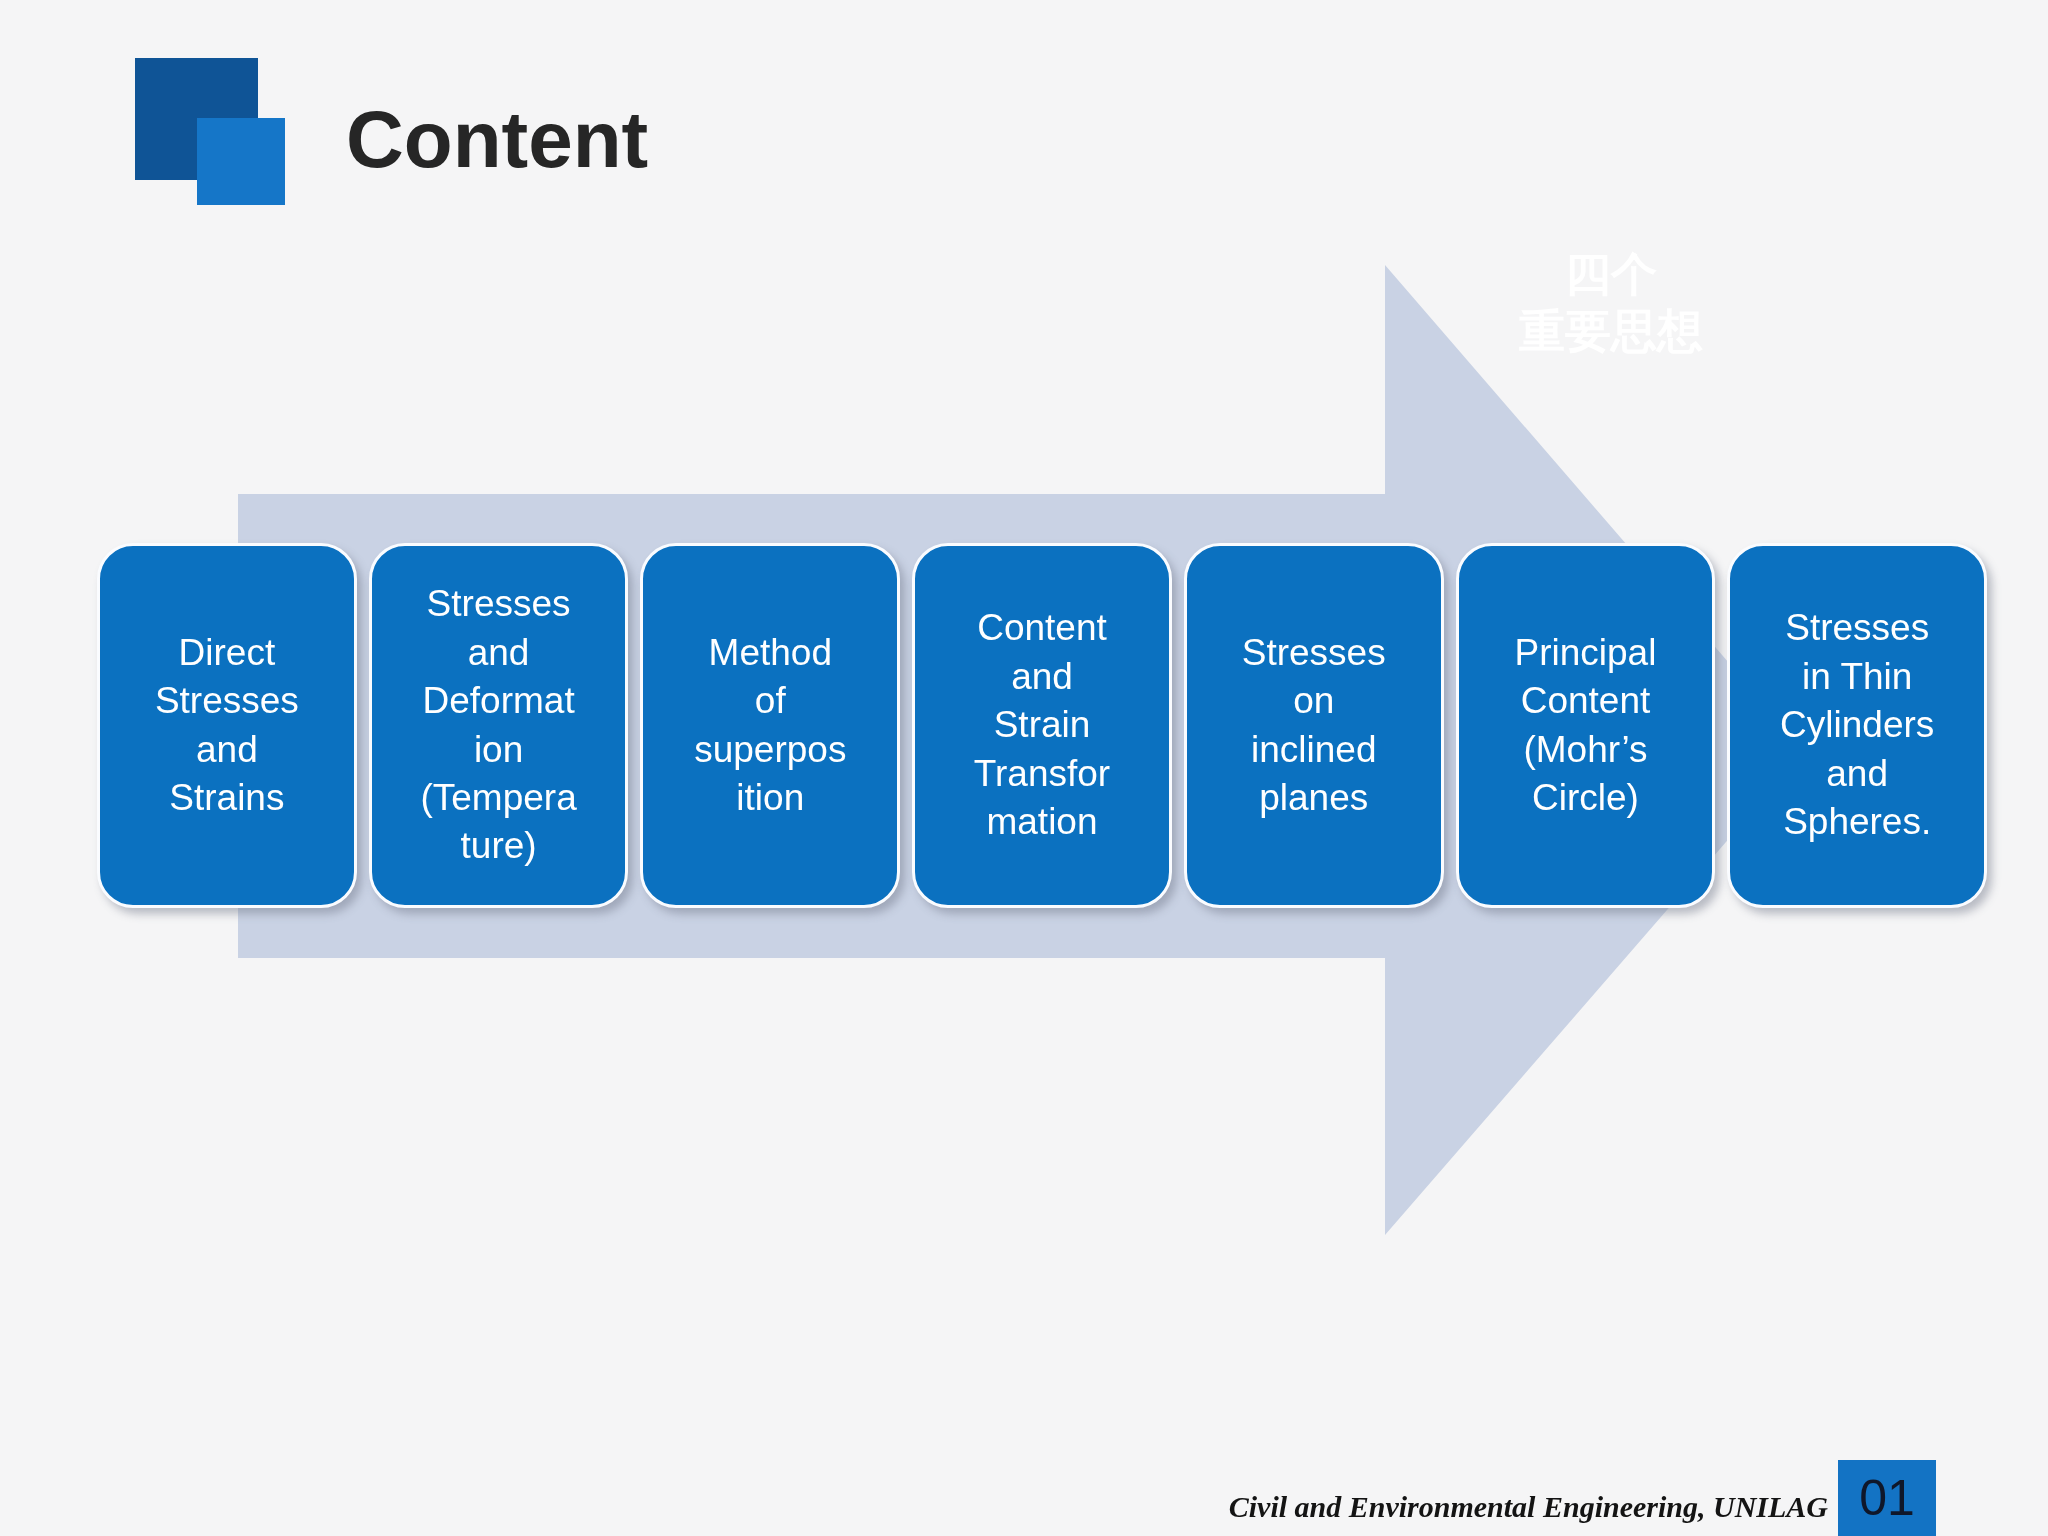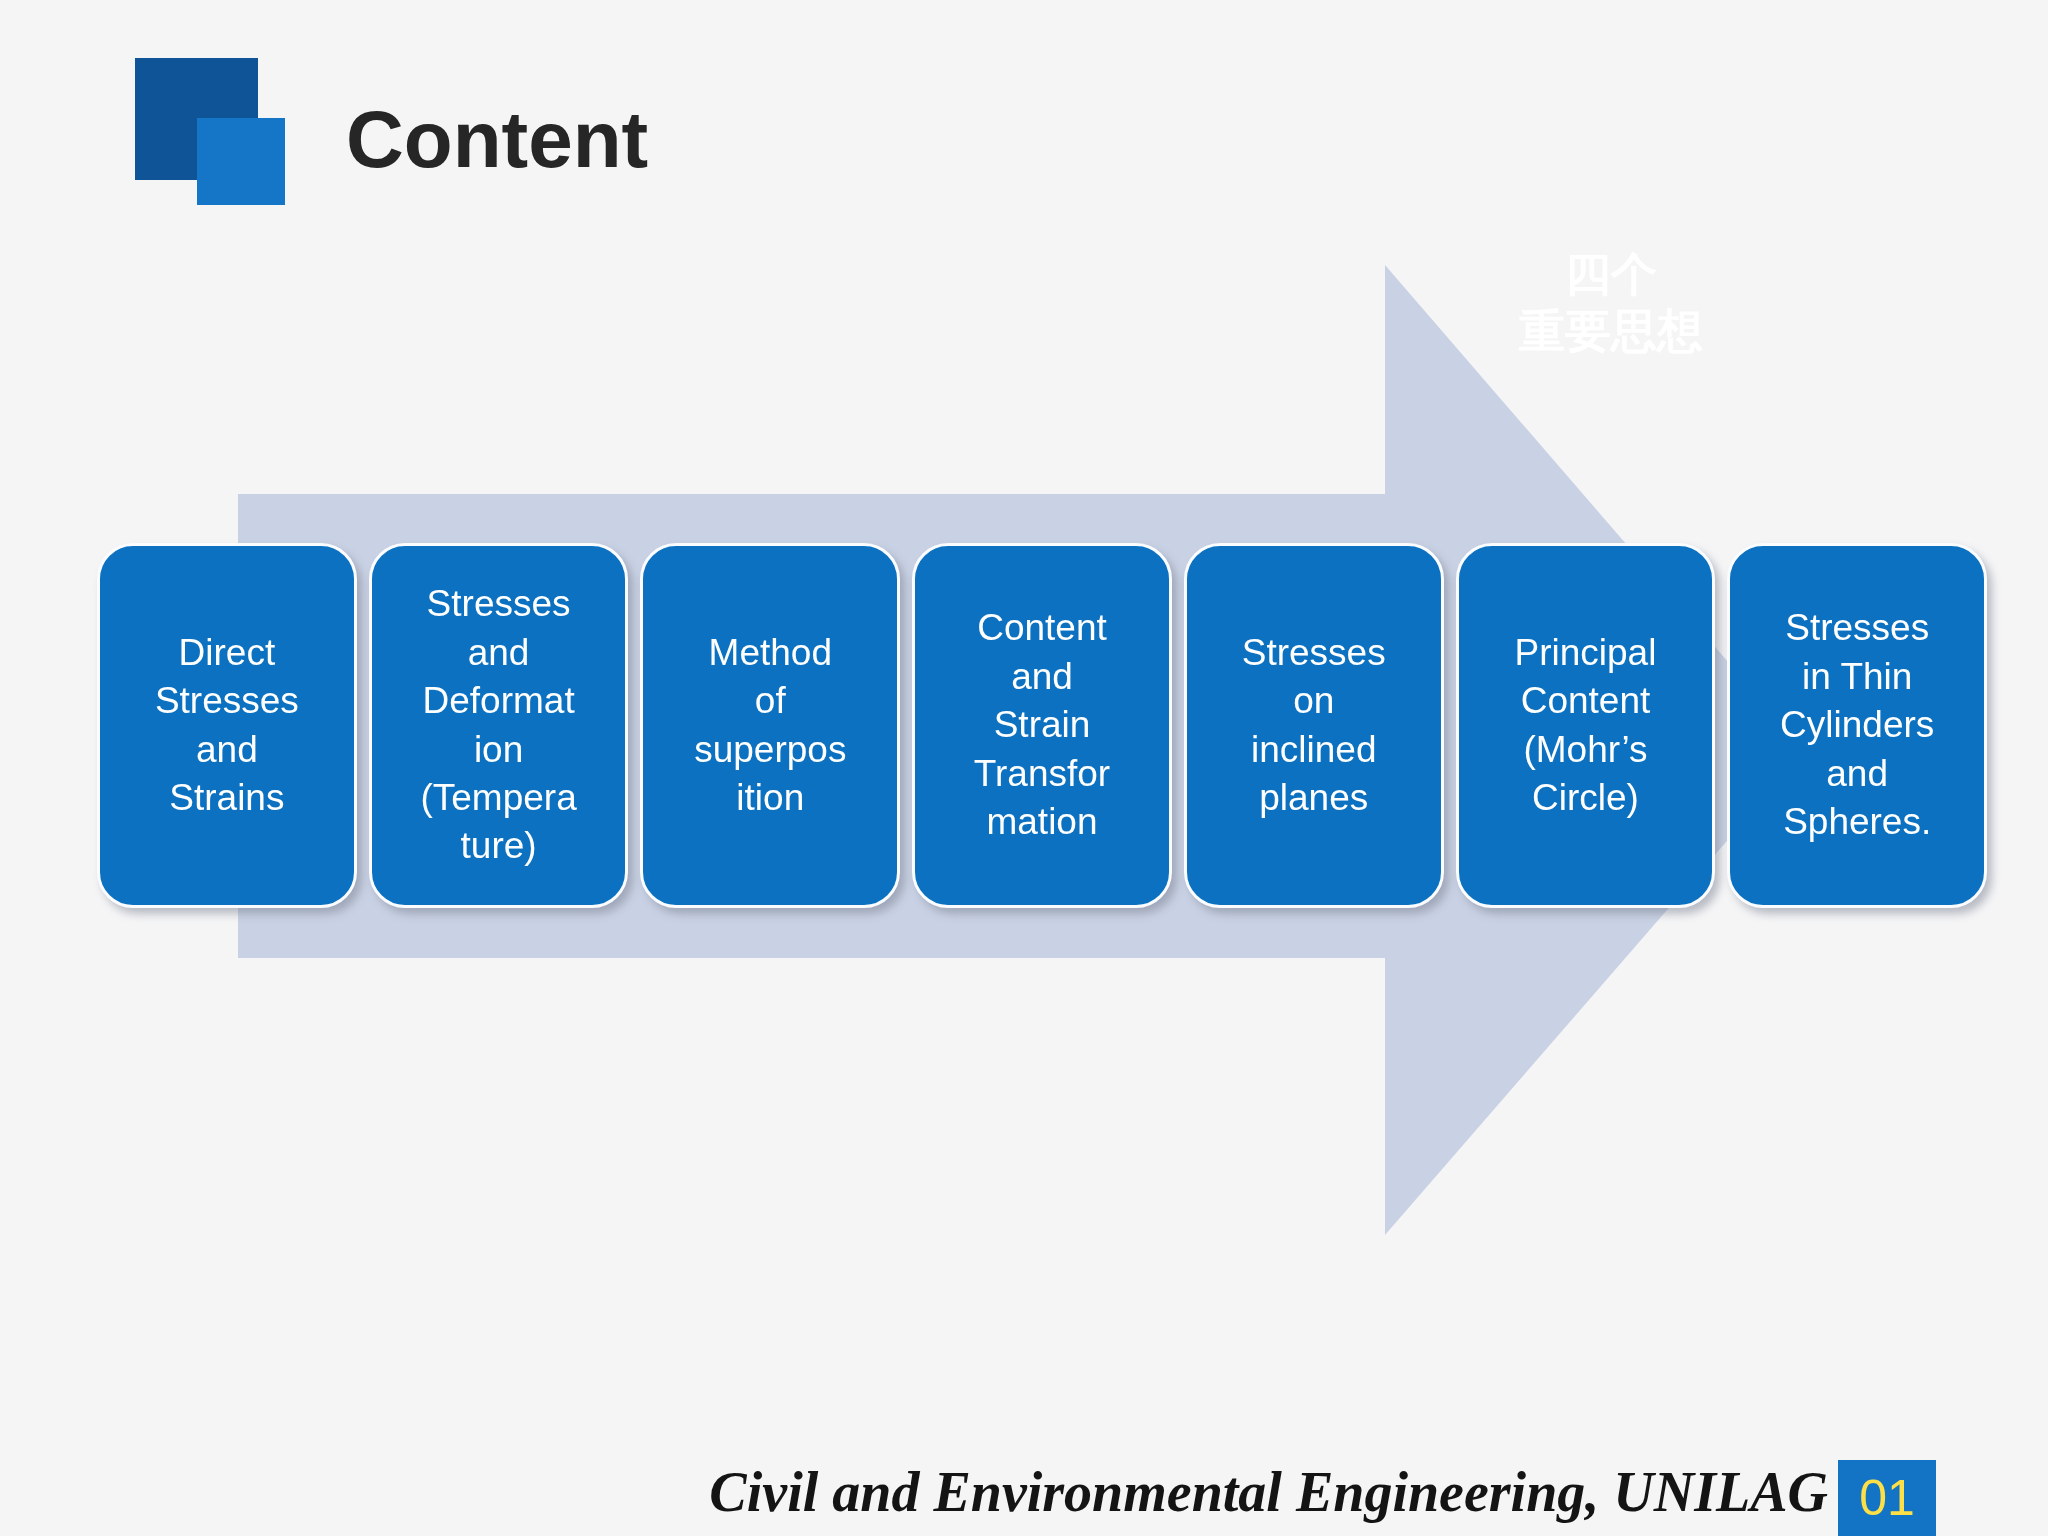--- a/index.html
+++ b/index.html
@@ -57,30 +57,30 @@
     text-align:center;
     white-space:pre-line;
     padding:0 6px;
   }
 
   
   .footer-text{
     position:absolute;right:108px;bottom:12px;z-index:4;
     font-family:"Liberation Serif", serif;
     font-style:italic;font-weight:bold;
-    font-size:56px;color:#141414;
+    font-size:30px;color:#141414;
     white-space:nowrap;
   }
   .page-box{
     position:absolute;right:0;bottom:0;width:98px;height:76px;z-index:4;
     background:#1373c4;
     display:flex;align-items:center;justify-content:center;
   }
   .page-number{
-    color:#fde047;font-size:50px;line-height:1;
+    color:#0f172a;font-size:50px;line-height:1;
     font-family:"Liberation Sans", sans-serif;
     text-align:right;
   }
 </style>
 </head>
 <body>
 
 <div class="slide">
 
   <div class="logo-back"></div>

